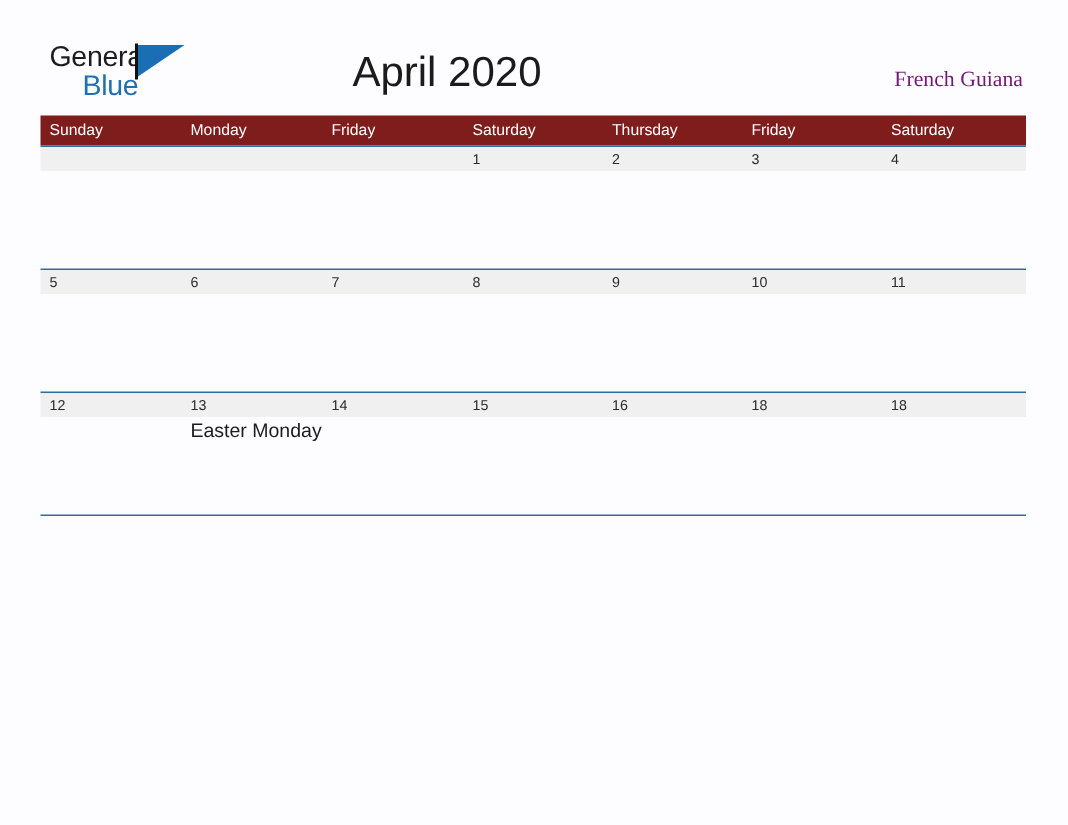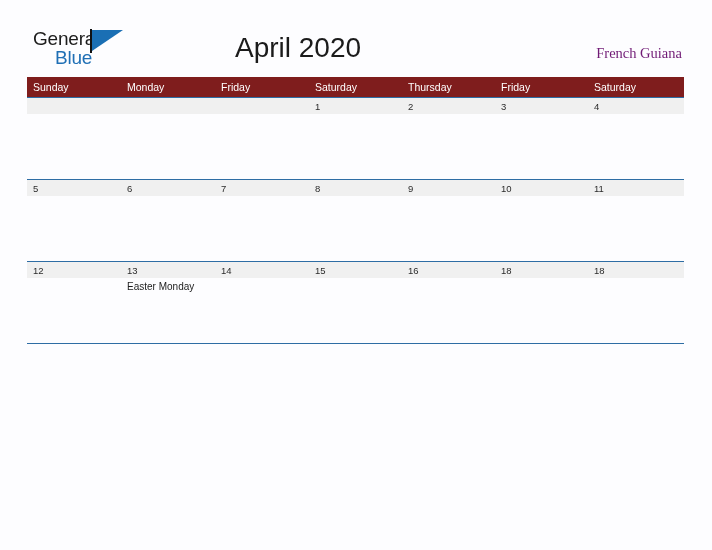--- a/index.html
+++ b/index.html
@@ -137,21 +137,21 @@
     display: flex;
     height: 65px;
     background: transparent;
   }
   .week-body .cell {
     padding-left: 6px;
     padding-top: 3px;
     box-sizing: border-box;
   }
   .event {
-    font-size: 10px;
+    font-size: 13px;
     color: #1c1c1c;
     line-height: 11px;
     font-family: "Liberation Sans", sans-serif;
     white-space: nowrap;
   }
 
   
   .c0 { width: 94px; }
   .c1 { width: 94px; }
   .c2 { width: 94px; }

